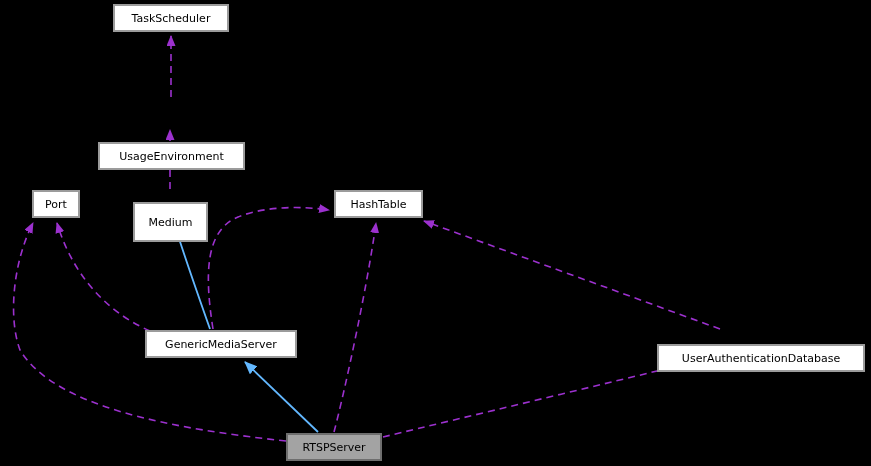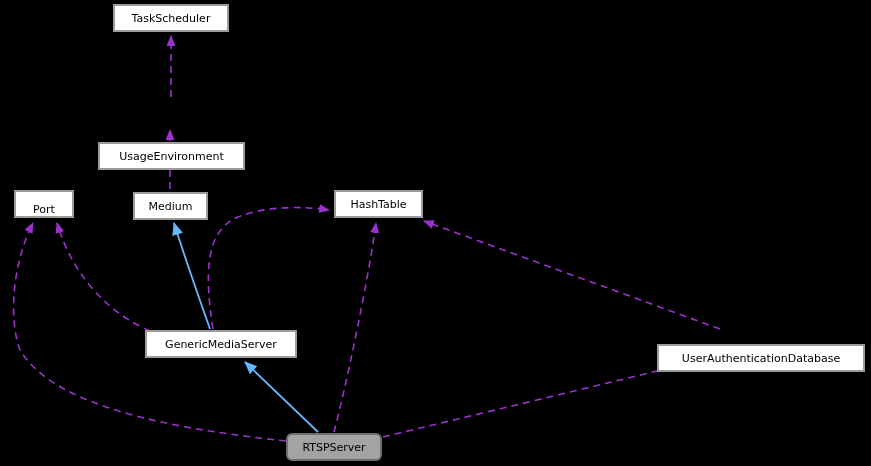--- a/index.html
+++ b/index.html
@@ -22,21 +22,20 @@
     color:var(--node-text,#000);
     font-size:11px;
     display:flex;align-items:center;justify-content:center;
     white-space:nowrap;
     cursor:pointer;
   }
   .node.highlight{
     background:var(--hl-fill,#A3A3A3);
     border-color:var(--hl-border,#6E6E6E);
     cursor:default;
-    border-radius:6px;
   }
 </style>
 </head>
 <body>
 
 <div id="canvas">
 
   <svg id="edges" xmlns="http://www.w3.org/2000/svg">
     <defs>
       <marker id="arrow-usage" markerUnits="userSpaceOnUse" markerWidth="12" markerHeight="9" refX="10" refY="4.5" orient="auto">
@@ -57,24 +56,24 @@
       <path d="M720,329 L424,221" class="edge usage" marker-end="url(#arrow-usage)"></path>
       <path d="M318,432 L245,362" class="edge inheritance" marker-end="url(#arrow-inheritance)"></path>
     </svg>
 
   <div class="node" style="left: 113px; top: 4px; width: 116px; height: 28px;">
       <span>TaskScheduler</span>
     </div>
   <div class="node" style="left: 98px; top: 98px; width: 147px; height: 28px; margin-top: 44px;">
       <span>UsageEnvironment</span>
     </div>
-  <div class="node" style="left: 14px; top: 190px; width: 60px; height: 28px; align-items: flex-end;">
+  <div class="node" style="left: 32px; top: 190px; width: 48px; height: 28px;">
       <span>Port</span>
     </div>
-  <div class="node" style="left: 133px; top: 192px; width: 75px; height: 28px; text-align: center;">
+  <div class="node" style="left: 133px; top: 202px; width: 75px; height: 40px; text-align: center;">
       <span>Medium</span>
     </div>
   <div class="node" style="left: 334px; top: 190px; width: 89px; height: 28px;">
       <span>HashTable</span>
     </div>
   <div class="node" style="left: 145px; top: 330px; width: 152px; height: 28px; align-items: center;">
       <span>GenericMediaServer</span>
     </div>
   <div class="node" style="left: 657px; top: 344px; width: 208px; height: 28px;">
       <span>UserAuthenticationDatabase</span>

